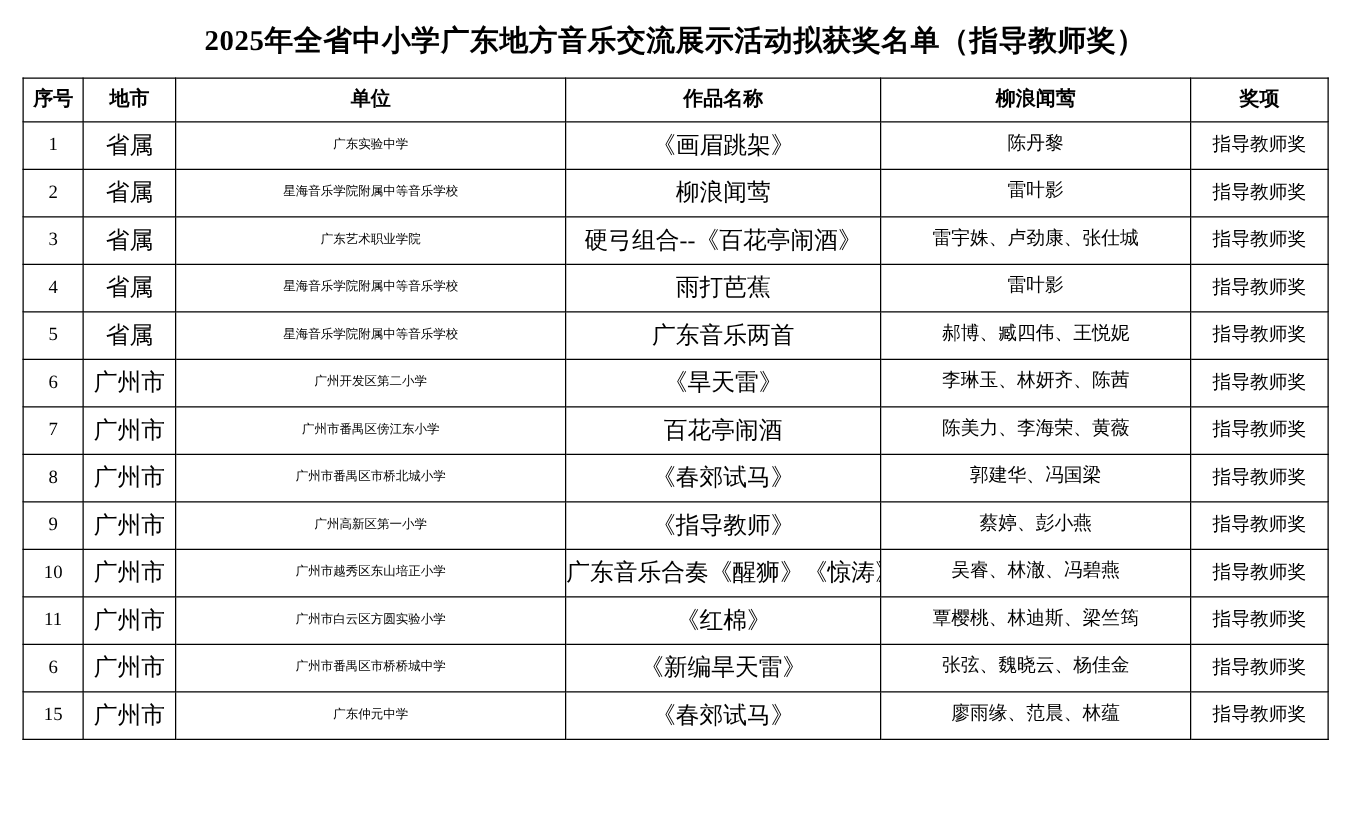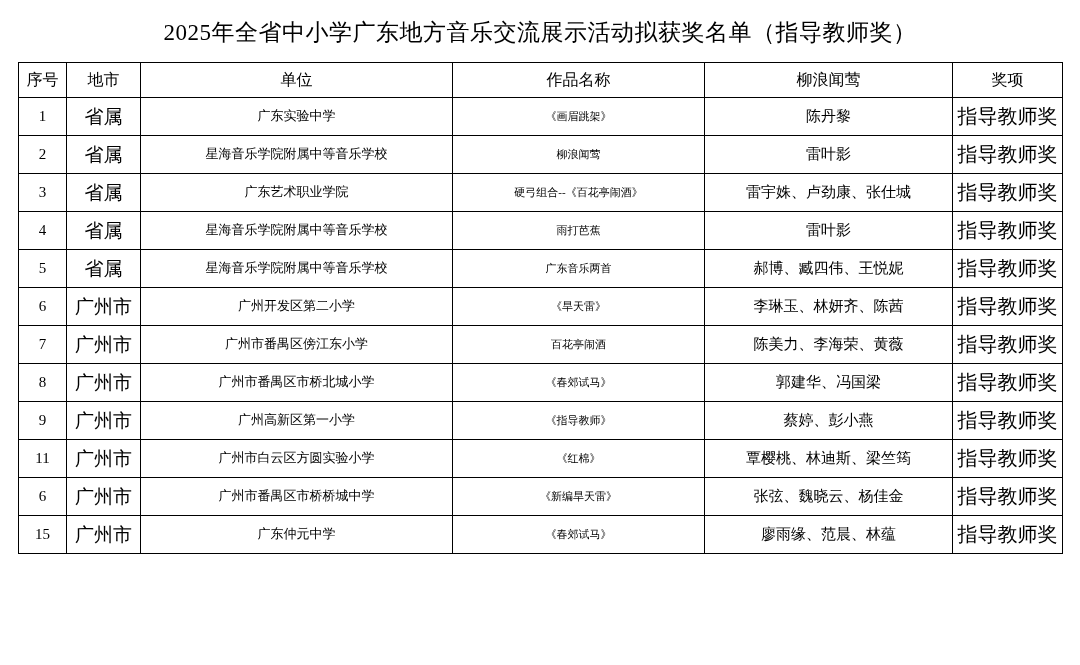--- a/index.html
+++ b/index.html
@@ -15,21 +15,21 @@
     overflow: hidden;
   }
   .page {
     width: 1080px;
     box-sizing: border-box;
     padding: 0;
   }
   .doc-title {
     text-align: center;
     font-size: 23px;
-    font-weight: normal;
+    font-weight: bold;
     letter-spacing: 0.5px;
     padding: 18px 10px 14px 10px;
     line-height: 1.3;
   }
   .table-wrap {
     padding: 0 18px;
     box-sizing: border-box;
   }
   table.award-table {
     width: 1044px;
@@ -42,38 +42,38 @@
     border: 1px solid #000000;
     text-align: center;
     vertical-align: middle;
     padding: 0;
     height: 37px;
     line-height: 1.25;
     white-space: nowrap;
     overflow: hidden;
   }
   table.award-table th {
-    font-weight: normal;
+    font-weight: bold;
     font-size: 16px;
     height: 34px;
   }
   
   col.c-no    { width: 48px; }
   col.c-city  { width: 74px; }
   col.c-unit  { width: 312px; }
   col.c-work  { width: 252px; }
   col.c-tea   { width: 248px; }
   col.c-award { width: 110px; }
 
   td.cell-no { font-size: 15px; }
   td.cell-city { font-size: 19px; }
-  td.cell-unit { font-size: 13px; }
-  td.cell-work { font-size: 11px; }
-  td.cell-teacher { font-size: 15px; }
-  td.cell-award { font-size: 20px; }
+  td.cell-unit { font-size: 10px; }
+  td.cell-work { font-size: 19px; }
+  td.cell-teacher { font-size: 15px; font-family: Liberation Mono, monospace; }
+  td.cell-award { font-size: 15px; }
 </style>
 </head>
 <body>
 
 <div class="page">
 
   <div class="doc-title">2025年全省中小学广东地方音乐交流展示活动拟获奖名单（指导教师奖）</div>
 
   <div class="table-wrap">
     <table class="award-table">
@@ -162,20 +162,28 @@
         </tr>
         <tr>
           <td class="cell-no">9</td>
           <td class="cell-city">广州市</td>
           <td class="cell-unit">广州高新区第一小学</td>
           <td class="cell-work">《指导教师》</td>
           <td class="cell-teacher">蔡婷、彭小燕</td>
           <td class="cell-award">指导教师奖</td>
         </tr>
         <tr>
+          <td class="cell-no">10</td>
+          <td class="cell-city">广州市</td>
+          <td class="cell-unit">广州市越秀区东山培正小学</td>
+          <td class="cell-work">广东音乐合奏《醒狮》《惊涛》</td>
+          <td class="cell-teacher">吴睿、林澈、冯碧燕</td>
+          <td class="cell-award">指导教师奖</td>
+        </tr>
+        <tr>
           <td class="cell-no">11</td>
           <td class="cell-city">广州市</td>
           <td class="cell-unit">广州市白云区方圆实验小学</td>
           <td class="cell-work">《红棉》</td>
           <td class="cell-teacher">覃樱桃、林迪斯、梁竺筠</td>
           <td class="cell-award">指导教师奖</td>
         </tr>
         <tr>
           <td class="cell-no">6</td>
           <td class="cell-city">广州市</td>

